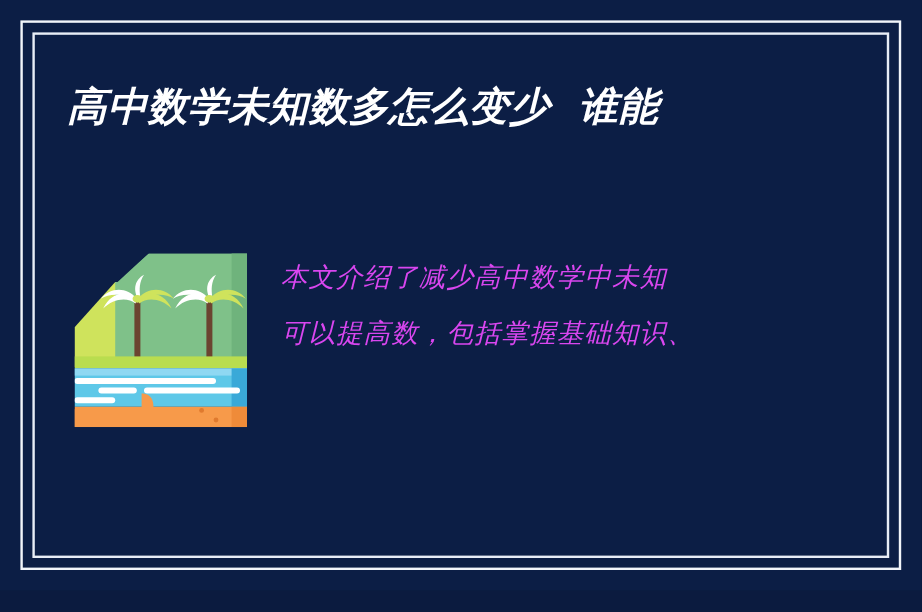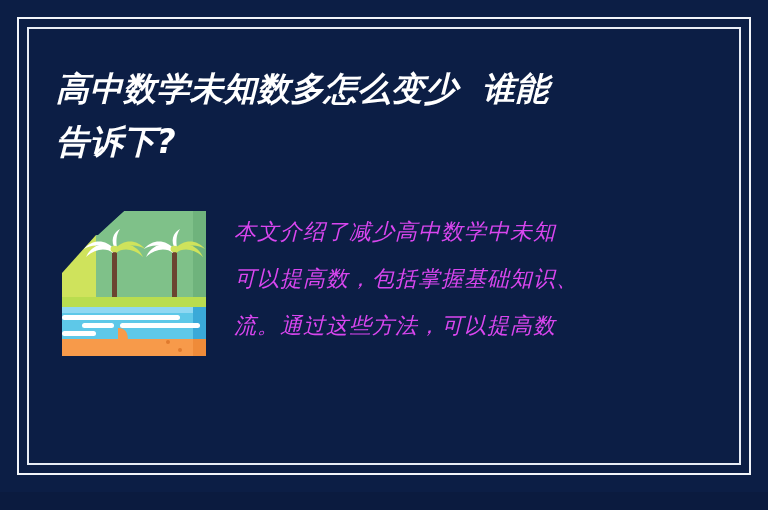--- a/index.html
+++ b/index.html
@@ -92,21 +92,20 @@
 </head>
 <body>
 
 <div class="poster">
 
   <div class="frame-outer"></div>
   <div class="frame-inner"></div>
 
   <div class="title-block">
     <div class="title-line">高中数学未知数多怎么变少  谁能</div>
-    <div class="title-line">告诉下?</div>
   </div>
 
   <div class="illustration">
     <svg viewBox="0 0 144 145" xmlns="http://www.w3.org/2000/svg">
 
       <defs>
         <clipPath id="cardClip">
           <path d="M0 60 L32 24 L36 24 L62 0 L144 0 L144 145 L0 145 Z"></path>
         </clipPath>
       </defs>
@@ -154,16 +153,15 @@
         <rect x="131" y="128" width="13" height="17" fill="#ef8b39"></rect>
         <circle cx="106" cy="131" r="2" fill="#e07a2e"></circle>
         <circle cx="118" cy="139" r="2" fill="#e07a2e"></circle>
       </g>
     </svg>
   </div>
 
   <div class="body-block">
     <div class="body-line">本文介绍了减少高中数学中未知</div>
     <div class="body-line">可以提高数，包括掌握基础知识、</div>
-    <div class="body-line">流。通过这些方法，可以提高数</div>
   </div>
 
 </div>
 
 </body></html>

